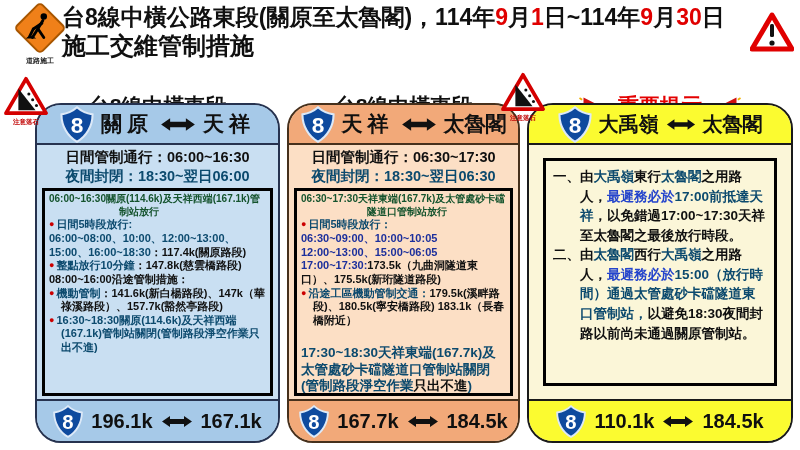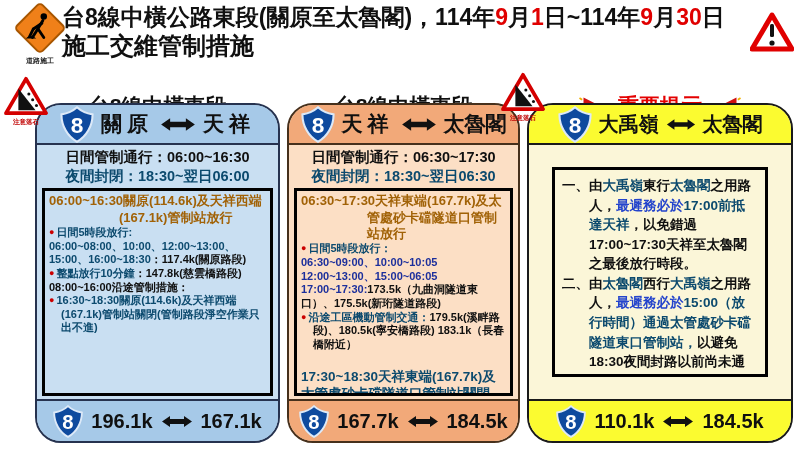--- a/index.html
+++ b/index.html
@@ -51,21 +51,21 @@
   .sp{letter-spacing:5px}
   .shield{width:34px;height:37px;flex:0 0 auto}
   .shield-sm{width:30px;height:33px}
   .arrow{width:36px;height:17px;flex:0 0 auto}
   .arrow-sm{width:32px;height:15px}
 
   
   .pline{text-align:center;font-size:14.5px;line-height:1.32}
   .bbox{border:3px solid #000;margin-top:2px;flex:1 1 auto;overflow:hidden;
         padding:2px 4px;font-size:11px;line-height:1.24}
-  .lead{font-size:13px;line-height:1.26;color:#a16207;padding-left:70px;text-indent:-70px}
+  .lead{font-size:10px;line-height:1.26;color:#14532d;padding-left:70px;text-indent:-70px}
   #p2 .lead{padding-left:66px;text-indent:-66px}
   .hang{padding-left:12px;text-indent:-12px}
   .bullet{color:#cb0000;margin-right:2px}
   .bullet::before{content:"\25CF";font-size:9px;vertical-align:1px}
   .close-line{font-size:13.5px;line-height:1.22;margin-top:18px}
   .red{color:#0c4a6e}
   .navy{color:#1c2f9c}
   .blk{color:#101010}
   .blue{color:#2444cc}
 
@@ -143,20 +143,21 @@
   </div>
   <div class="panel-body">
     <div class="pline blk">日間管制通行：06:00~16:30</div>
     <div class="pline red">夜間封閉：18:30~翌日06:00</div>
     <div class="bbox">
       <div class="lead">06:00~16:30關原(114.6k)及天祥西端(167.1k)管制站放行</div>
       <div class="hang"><span class="bullet"></span><span class="red">日間5時段放行:</span></div>
       <div><span class="red">06:00~08:00、10:00、12:00~13:00、15:00、16:00~18:30</span><span class="blk">：117.4k(關原路段)</span></div>
       <div class="hang"><span class="bullet"></span><span class="red">整點放行10分鐘</span><span class="blk">：147.8k(慈雲橋路段)</span></div>
       <div class="blk">08:00~16:00沿途管制措施：</div>
+      <div class="hang"><span class="bullet"></span><span class="red">機動管制</span><span class="blk">：141.6k(新白楊路段)、147k（華祿溪路段）、157.7k(豁然亭路段)</span></div>
       <div class="hang"><span class="bullet"></span><span class="red">16:30~18:30關原(114.6k)及天祥西端(167.1k)管制站關閉(管制路段淨空作業只出不進)</span></div>
     </div>
   </div>
   <div class="panel-foot">
     <svg class="shield shield-sm" viewBox="0 0 40 44">
       <path d="M20 1.5 C26 7 32.5 9 38.5 10 C38.5 24 31 36.5 20 42.5 C9 36.5 1.5 24 1.5 10 C7.5 9 14 7 20 1.5 Z" fill="#0e4a9e" stroke="#dce9f8" stroke-width="2.5"></path>
       <text x="20" y="32" text-anchor="middle" font-size="27" font-weight="bold" fill="#fff">8</text>
     </svg>
     <span>196.1k</span>
     <svg class="arrow arrow-sm" viewBox="0 0 64 28">
@@ -209,21 +210,21 @@
     <svg class="shield" viewBox="0 0 40 44">
       <path d="M20 1.5 C26 7 32.5 9 38.5 10 C38.5 24 31 36.5 20 42.5 C9 36.5 1.5 24 1.5 10 C7.5 9 14 7 20 1.5 Z" fill="#0e4a9e" stroke="#dce9f8" stroke-width="2.5"></path>
       <text x="20" y="32" text-anchor="middle" font-size="27" font-weight="bold" fill="#fff">8</text>
     </svg>
     <span>大禹嶺</span>
     <svg class="arrow" style="width:30px" viewBox="0 0 64 28">
         <path d="M2 14 L18 3 L18 9 L46 9 L46 3 L62 14 L46 25 L46 19 L18 19 L18 25 Z" fill="#111"></path>
       </svg>
     <span>太魯閣</span>
   </div>
-  <div class="panel-body" style="padding:14px">
+  <div class="panel-body" style="padding:5px">
     <div class="notice-box">
       <div class="nitem"><span class="blk">一、由</span><span class="red">大禹嶺</span><span class="blk">東行</span><span class="red">太魯閣</span><span class="blk">之用路人，</span><span class="blue">最遲務必於</span><span class="red">17:00前抵達天祥</span><span class="blk">，以免錯過17:00~17:30天祥至太魯閣之最後放行時段。</span></div>
       <div class="nitem"><span class="blk">二、由</span><span class="red">太魯閣</span><span class="blk">西行</span><span class="red">大禹嶺</span><span class="blk">之用路人，</span><span class="blue">最遲務必於</span><span class="red">15:00（放行時間）通過太管處砂卡礑隧道東口管制站，</span><span class="blk">以避免18:30夜間封路以前尚未通過關原管制站。</span></div>
     </div>
   </div>
   <div class="panel-foot">
     <svg class="shield shield-sm" viewBox="0 0 40 44">
       <path d="M20 1.5 C26 7 32.5 9 38.5 10 C38.5 24 31 36.5 20 42.5 C9 36.5 1.5 24 1.5 10 C7.5 9 14 7 20 1.5 Z" fill="#0e4a9e" stroke="#dce9f8" stroke-width="2.5"></path>
       <text x="20" y="32" text-anchor="middle" font-size="27" font-weight="bold" fill="#fff">8</text>
     </svg>

